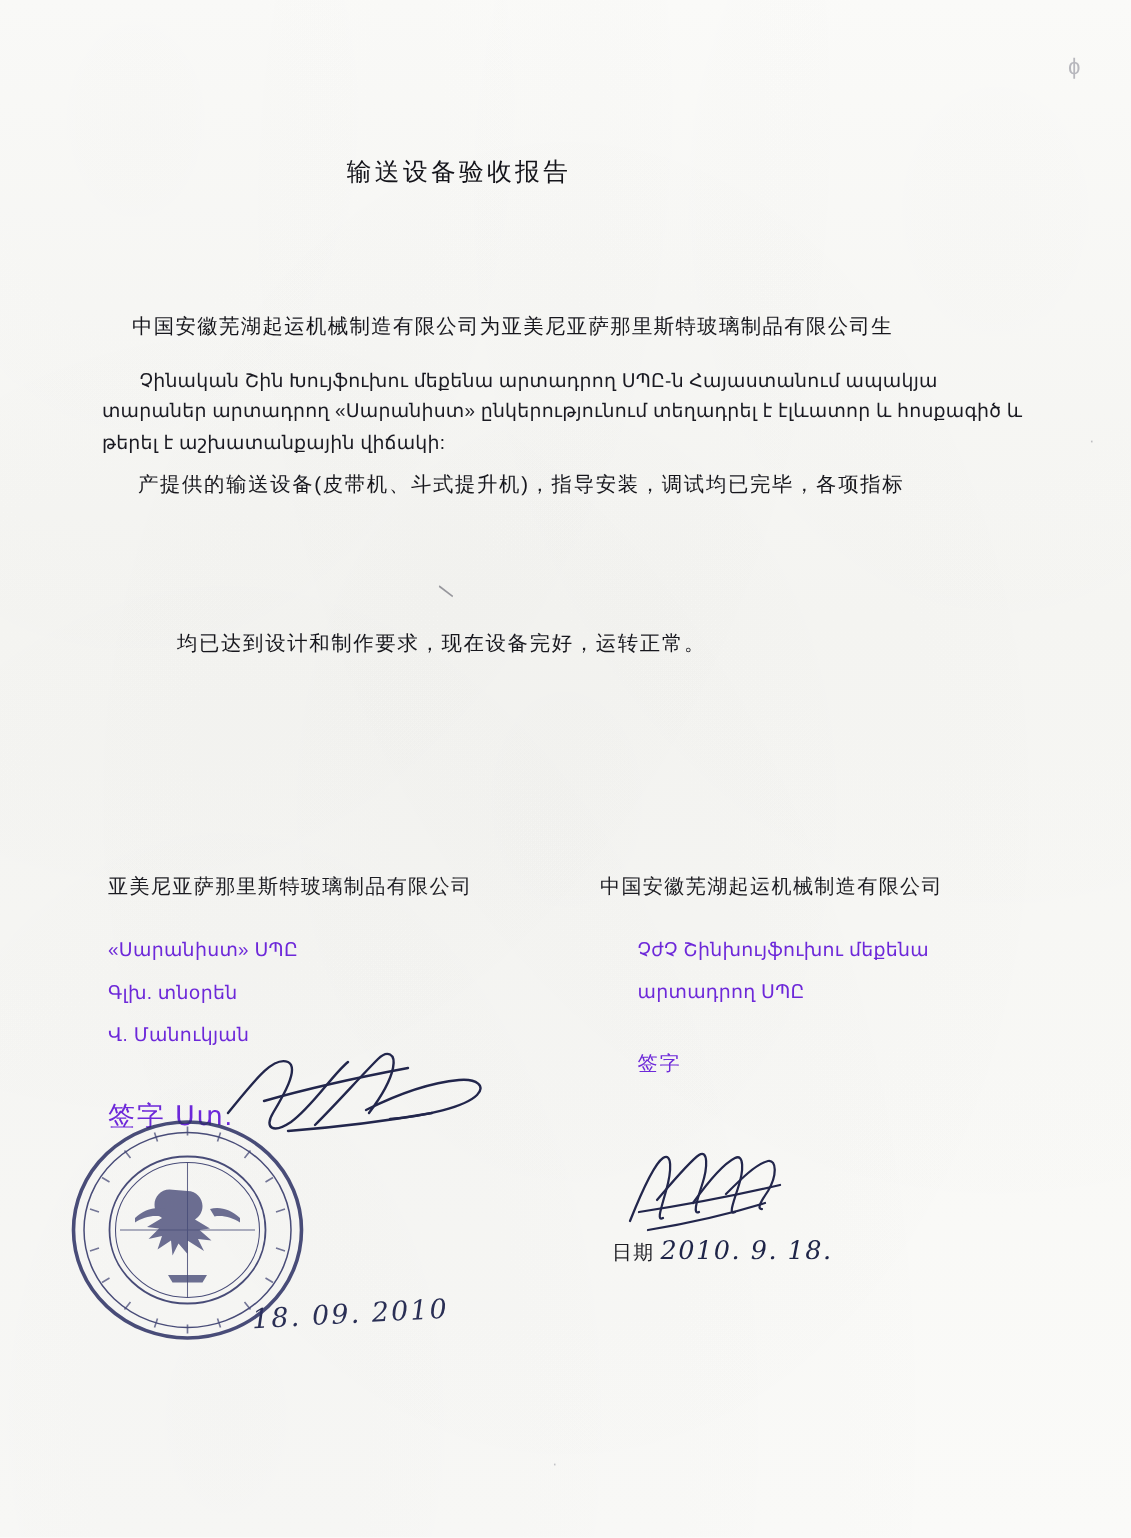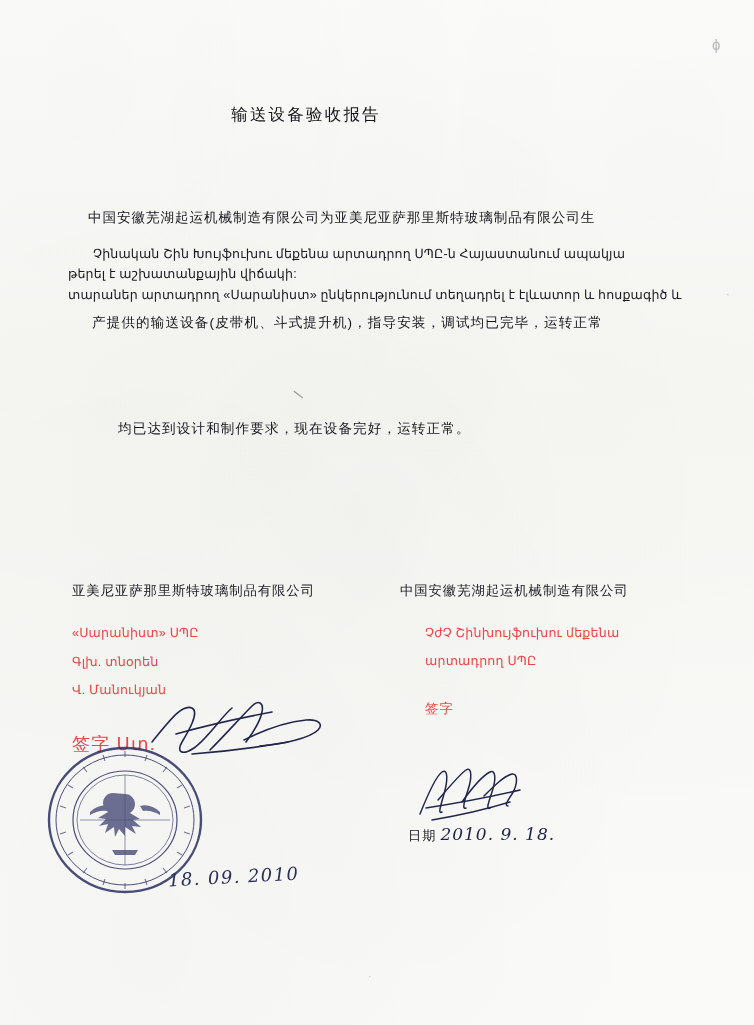--- a/index.html
+++ b/index.html
@@ -79,21 +79,21 @@
     position: absolute;
     top: 582px;
     left: 400px;
     font-size: 13.4px;
     letter-spacing: 0.9px;
   }
   .line {
     position: absolute;
     font-size: 12.6px;
     letter-spacing: 0.2px;
-    color: #ef4444;
+    color: #6d28d9;
     white-space: nowrap;
   }
   .l-a { top: 625px; left: 72px; }
   .l-b { top: 654px; left: 72px; text-align: right; }
   .l-c { top: 682px; left: 72px; }
   .l-d { top: 732px; left: 72px; font-size: 18px; letter-spacing: 1.2px; }
 
   .r-a { top: 625px; left: 425px; }
   .r-b { top: 653px; left: 425px; }
   .r-d { top: 700px; left: 425px; font-size: 13.4px; letter-spacing: 1.2px; }
@@ -170,25 +170,25 @@
 <div class="paper"></div>
 
 <div class="page">
 
   <div class="title">输送设备验收报告</div>
 
   <div class="para p-cn1">中国安徽芜湖起运机械制造有限公司为亚美尼亚萨那里斯特玻璃制品有限公司生</div>
 
   <div class="arm-block">
     <div class="l1">Չինական Շին Խույֆուխու մեքենա     արտադրող ՍՊԸ-ն   Հայաստանում ապակյա</div>
+    <div>տարաներ արտադրող «Սարանիստ» ընկերությունում տեղադրել է էլևատոր և հոսքագիծ և</div>
     <div>թերել է աշխատանքային վիճակի:</div>
-    <div>տարաներ արտադրող «Սարանիստ» ընկերությունում տեղադրել է էլևատոր և հոսքագիծ և</div>
   </div>
 
-  <div class="para p-cn2">产提供的输送设备(皮带机、斗式提升机)，指导安装，调试均已完毕，运转正常</div>
+  <div class="para p-cn2">产提供的输送设备(皮带机、斗式提升机)，指导安装，调试均已完毕，各项指标</div>
   <div class="para p-cn3">均已达到设计和制作要求，现在设备完好，运转正常。</div>
 
   <div class="sig-left-head">亚美尼亚萨那里斯特玻璃制品有限公司</div>
   <div class="sig-right-head">中国安徽芜湖起运机械制造有限公司</div>
 
   <div class="line l-a">«Սարանիստ» ՍՊԸ</div>
   <div class="line l-b">Գլխ. տնօրեն</div>
   <div class="line l-c">Վ. Մանուկյան</div>
   <div class="line l-d">签字  Ստ.</div>
 

